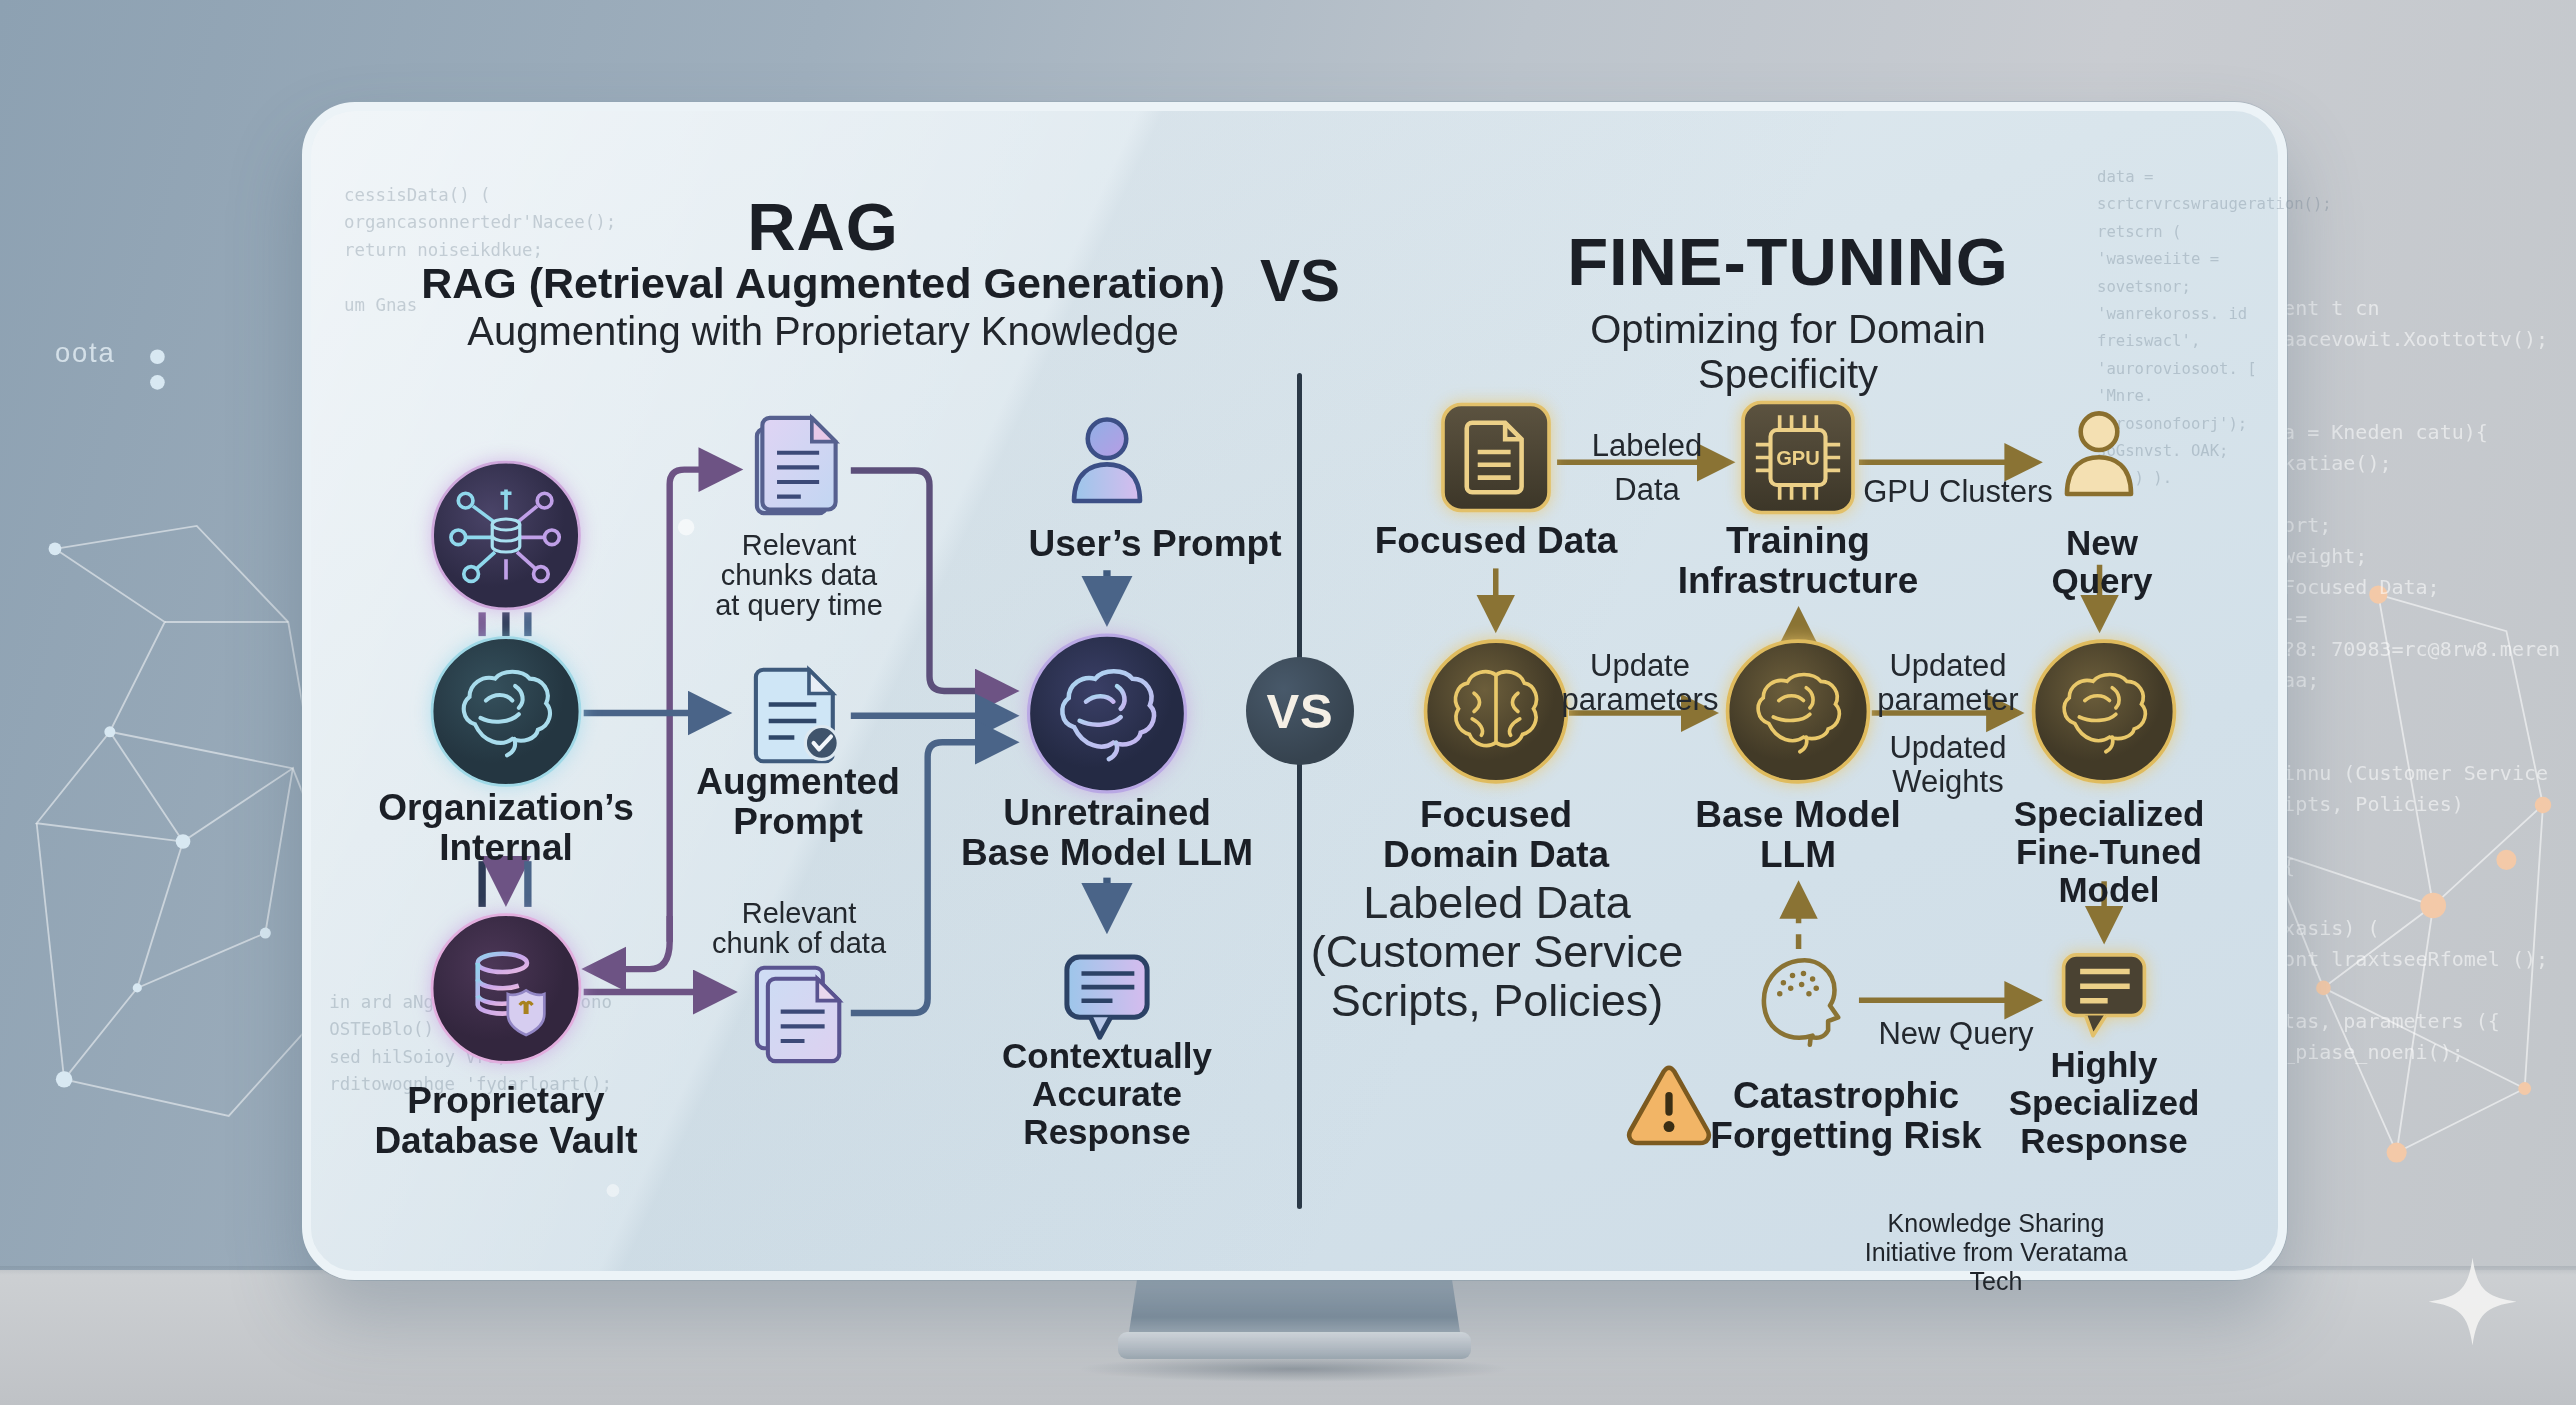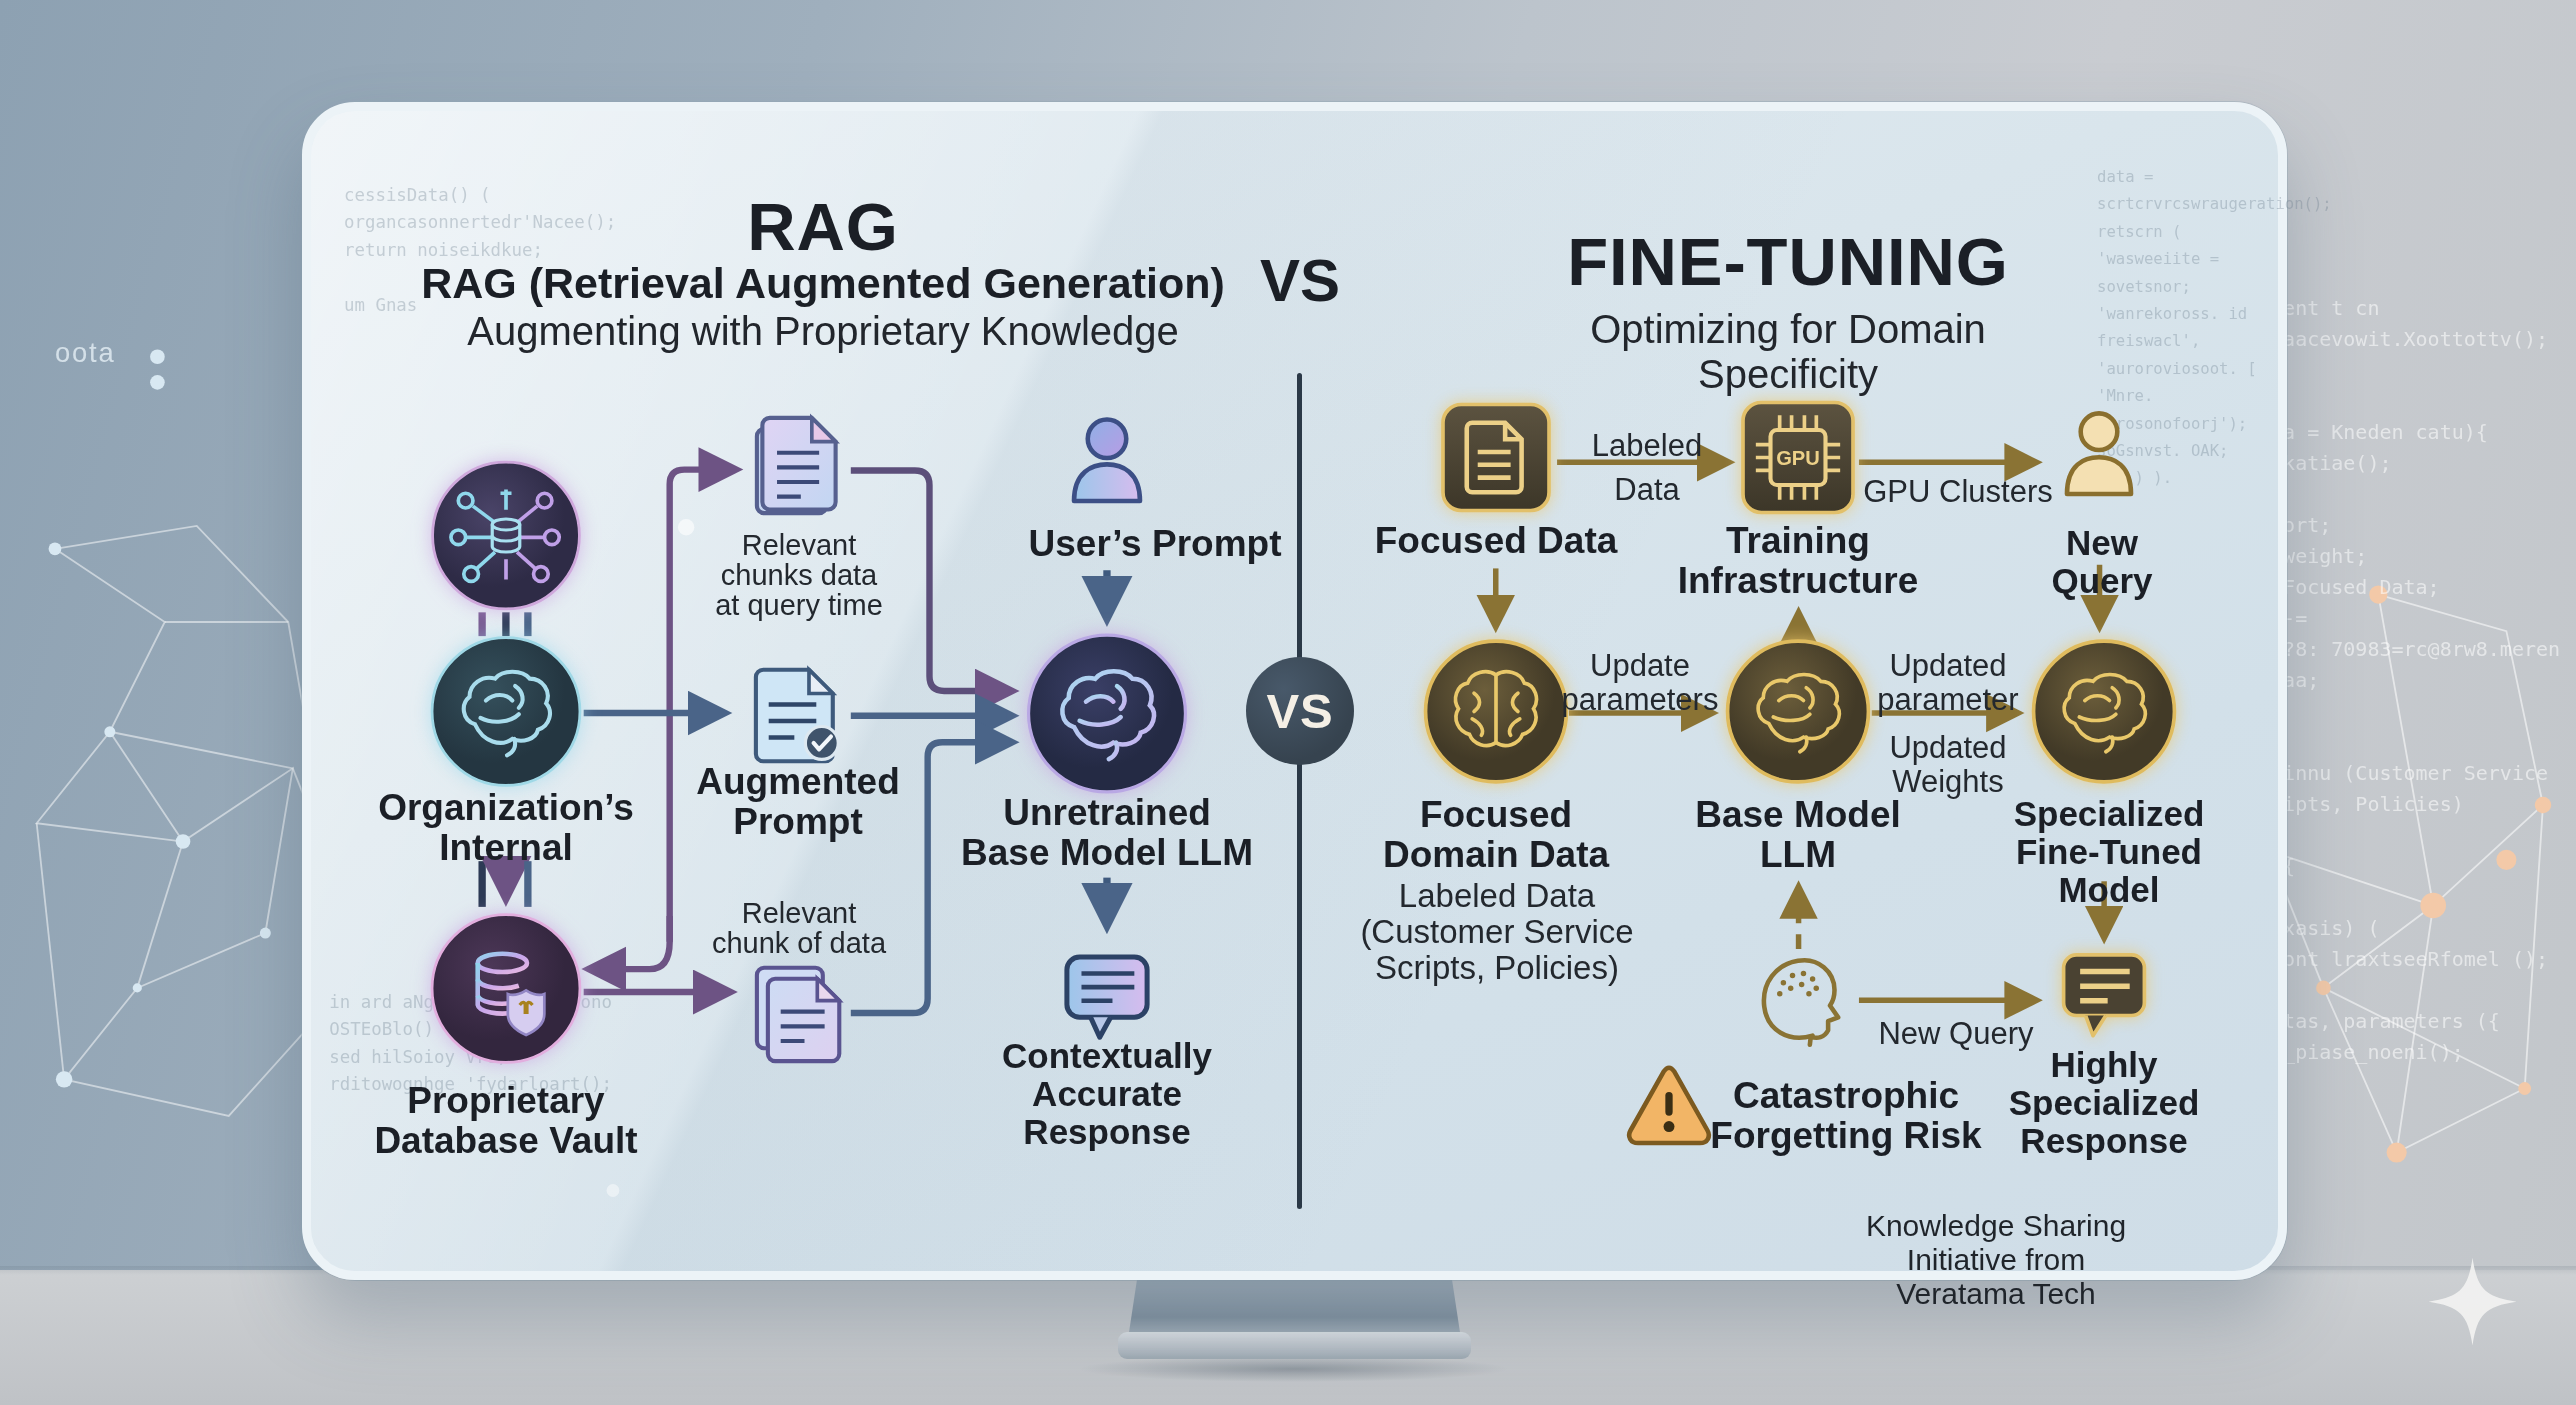--- a/index.html
+++ b/index.html
@@ -31,28 +31,28 @@
     box-shadow:0 38px 73px rgba(66,88,108,.30),0 0 0 0.9px rgba(150,170,185,.45);}
   .panel::before{content:"";position:absolute;inset:0;border-radius:44px;pointer-events:none;
     background:linear-gradient(115deg,rgba(255,255,255,.5) 0%,rgba(255,255,255,.12) 33%,rgba(140,160,175,.08) 34%,rgba(255,255,255,0) 62%);}
   .in-code{position:absolute;color:rgba(96,116,134,.30);font-family:"DejaVu Sans Mono",monospace;
     font-size:17.4px;line-height:27.4px;white-space:pre-line;}
 
   .lbl{position:absolute;transform:translateX(-50%);text-align:center;color:#1b1f26;
     white-space:pre-line;}
   .b40{font-weight:bold;font-size:37px;line-height:1.08;}
   .b38{font-weight:bold;font-size:35px;line-height:1.08;}
-  .r36{font-weight:400;font-size:33px;line-height:1.09;color:#23282e;}
+  .r36{font-weight:400;font-size:45px;line-height:1.09;color:#23282e;}
   .r34{font-weight:400;font-size:31px;line-height:1.1;color:#23282e;}
   .r32{font-weight:400;font-size:29px;line-height:1.04;color:#23282e;}
   .t-title{font-weight:bold;font-size:67px;letter-spacing:0.9px;}
   .t-sub1{font-weight:bold;font-size:43px;}
   .t-sub2{font-weight:400;font-size:40px;color:#22262c;}
   .t-vs{font-weight:bold;font-size:60px;}
-  .footer{font-weight:400;font-size:30px;color:#1f242a;}
+  .footer{font-weight:400;font-size:25px;color:#1f242a;}
 
   .divider{position:absolute;left:986px;top:262px;width:4.6px;height:836px;background:#2b3947;border-radius:2.7px;}
   .vs-badge{position:absolute;left:989px;top:600px;width:108px;height:108px;transform:translate(-50%,-50%);
     border-radius:50%;background:radial-gradient(circle at 35% 30%,#48596a,#36434f 70%);
     display:flex;align-items:center;justify-content:center;
     font-weight:bold;font-size:49px;color:#f4efe5;letter-spacing:0.9px;}
 
   .icon{position:absolute;transform:translate(-50%,-50%);}
   .glowP{filter:drop-shadow(0 0 9.1px rgba(200,160,225,.65));}
   .glowC{filter:drop-shadow(0 0 9.1px rgba(150,215,235,.6));}

